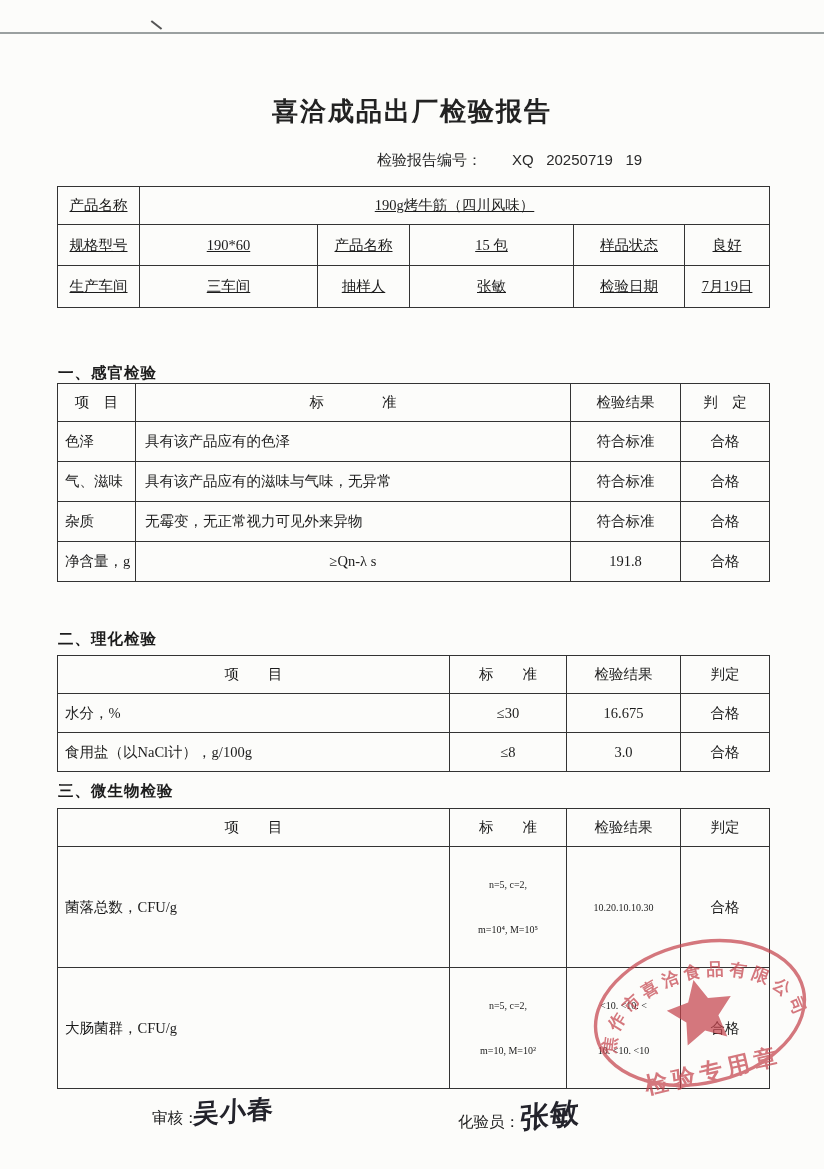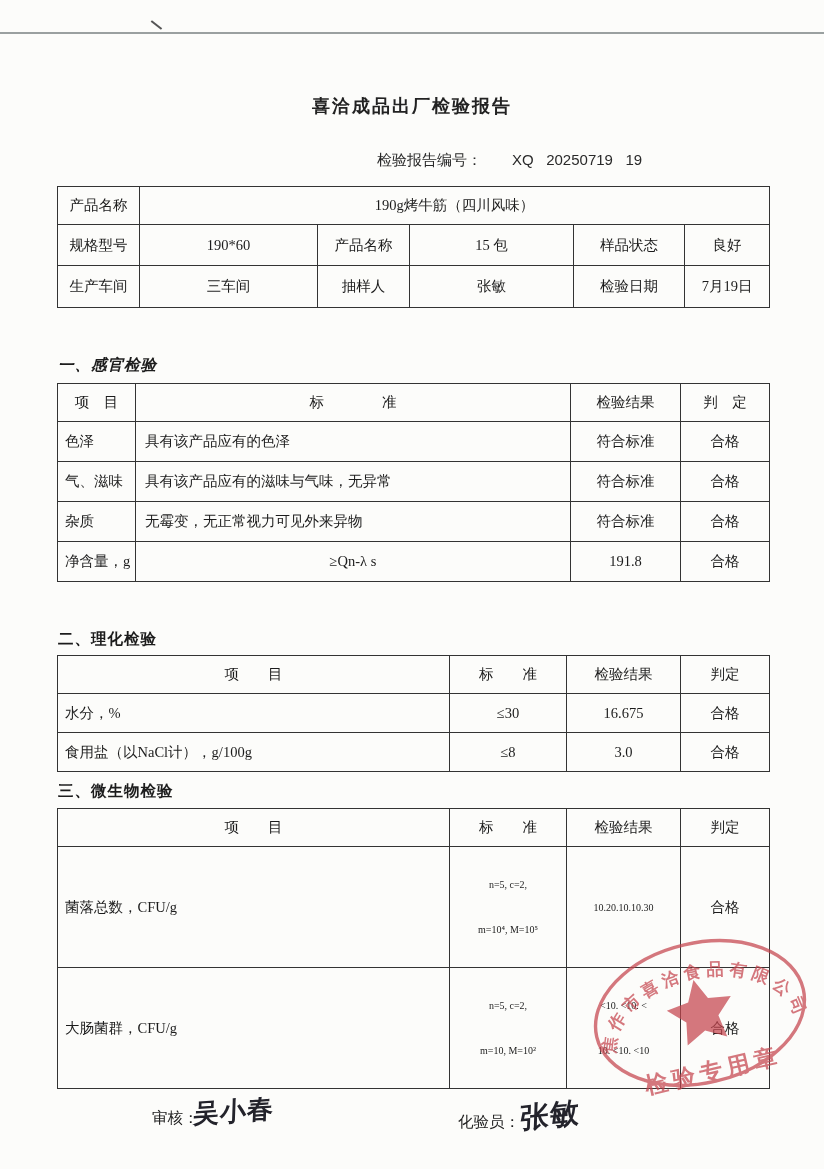--- a/index.html
+++ b/index.html
@@ -6,21 +6,21 @@
   .page{
     position:relative;width:824px;height:1169px;margin:0 auto;
     background:#fcfcfa;overflow:hidden;
     font-family:"Liberation Serif","DejaVu Serif",serif;color:#1c1c1c;
   }
   .scan-topline{position:absolute;left:0;top:32px;width:824px;height:1.6px;background:#9aa0a0;}
   .scan-tick{position:absolute;left:150px;top:24px;width:13px;height:1.8px;background:#555;transform:rotate(38deg);}
   .title{
     position:absolute;left:0;top:94px;width:100%;text-align:center;
     font-family:"Liberation Sans","DejaVu Sans",sans-serif;
-    font-weight:bold;font-size:18px;letter-spacing:2px;color:#222;
+    font-weight:bold;font-size:26px;letter-spacing:2px;color:#222;
   }
   .repno{
     position:absolute;left:377px;top:151px;
     font-family:"Liberation Sans","DejaVu Sans",sans-serif;font-size:15px;color:#2a2a2a;
     white-space:pre;
   }
   .repno .val{margin-left:30px;white-space:pre;}
   table{border-collapse:collapse;table-layout:fixed;position:absolute;left:57px;background:transparent;}
   td{border:1.7px solid #333;font-size:14.5px;text-align:center;vertical-align:middle;padding:0;overflow:hidden;white-space:pre;}
   td.lft{text-align:left;padding-left:7px;}
@@ -42,21 +42,21 @@
 
 <div class="page">
 
   <div class="scan-topline"></div>
   <div class="scan-tick"></div>
 
   <div class="title">喜洽成品出厂检验报告</div>
 
   <div class="repno"><span>检验报告编号：</span><span class="val">XQ   20250719   19</span></div>
 
-  <table style="top:186px;width:712px;">
+  <table style="top:186px;width:712px;text-decoration:underline;">
     <colgroup>
         <col style="width:82px">
         <col style="width:178px">
         <col style="width:92px">
         <col style="width:164px">
         <col style="width:111px">
         <col style="width:85px">
       </colgroup>
     <tbody>
         <tr style="height:38px;">
@@ -75,21 +75,21 @@
       <td>生产车间</td>
       <td>三车间</td>
       <td>抽样人</td>
       <td>张敏</td>
       <td>检验日期</td>
       <td>7月19日</td>
     </tr>
   </tbody>
     </table>
 
-  <div class="sec" style="top:355px;font-style:italic;">一、感官检验</div>
+  <div class="sec" style="top:363px;">一、感官检验</div>
 
   <table style="top:383px;width:712px;">
     <colgroup>
         <col style="width:78px">
         <col style="width:435px">
         <col style="width:110px">
         <col style="width:89px">
       </colgroup>
     <tbody>
         <tr style="height:38px;">

